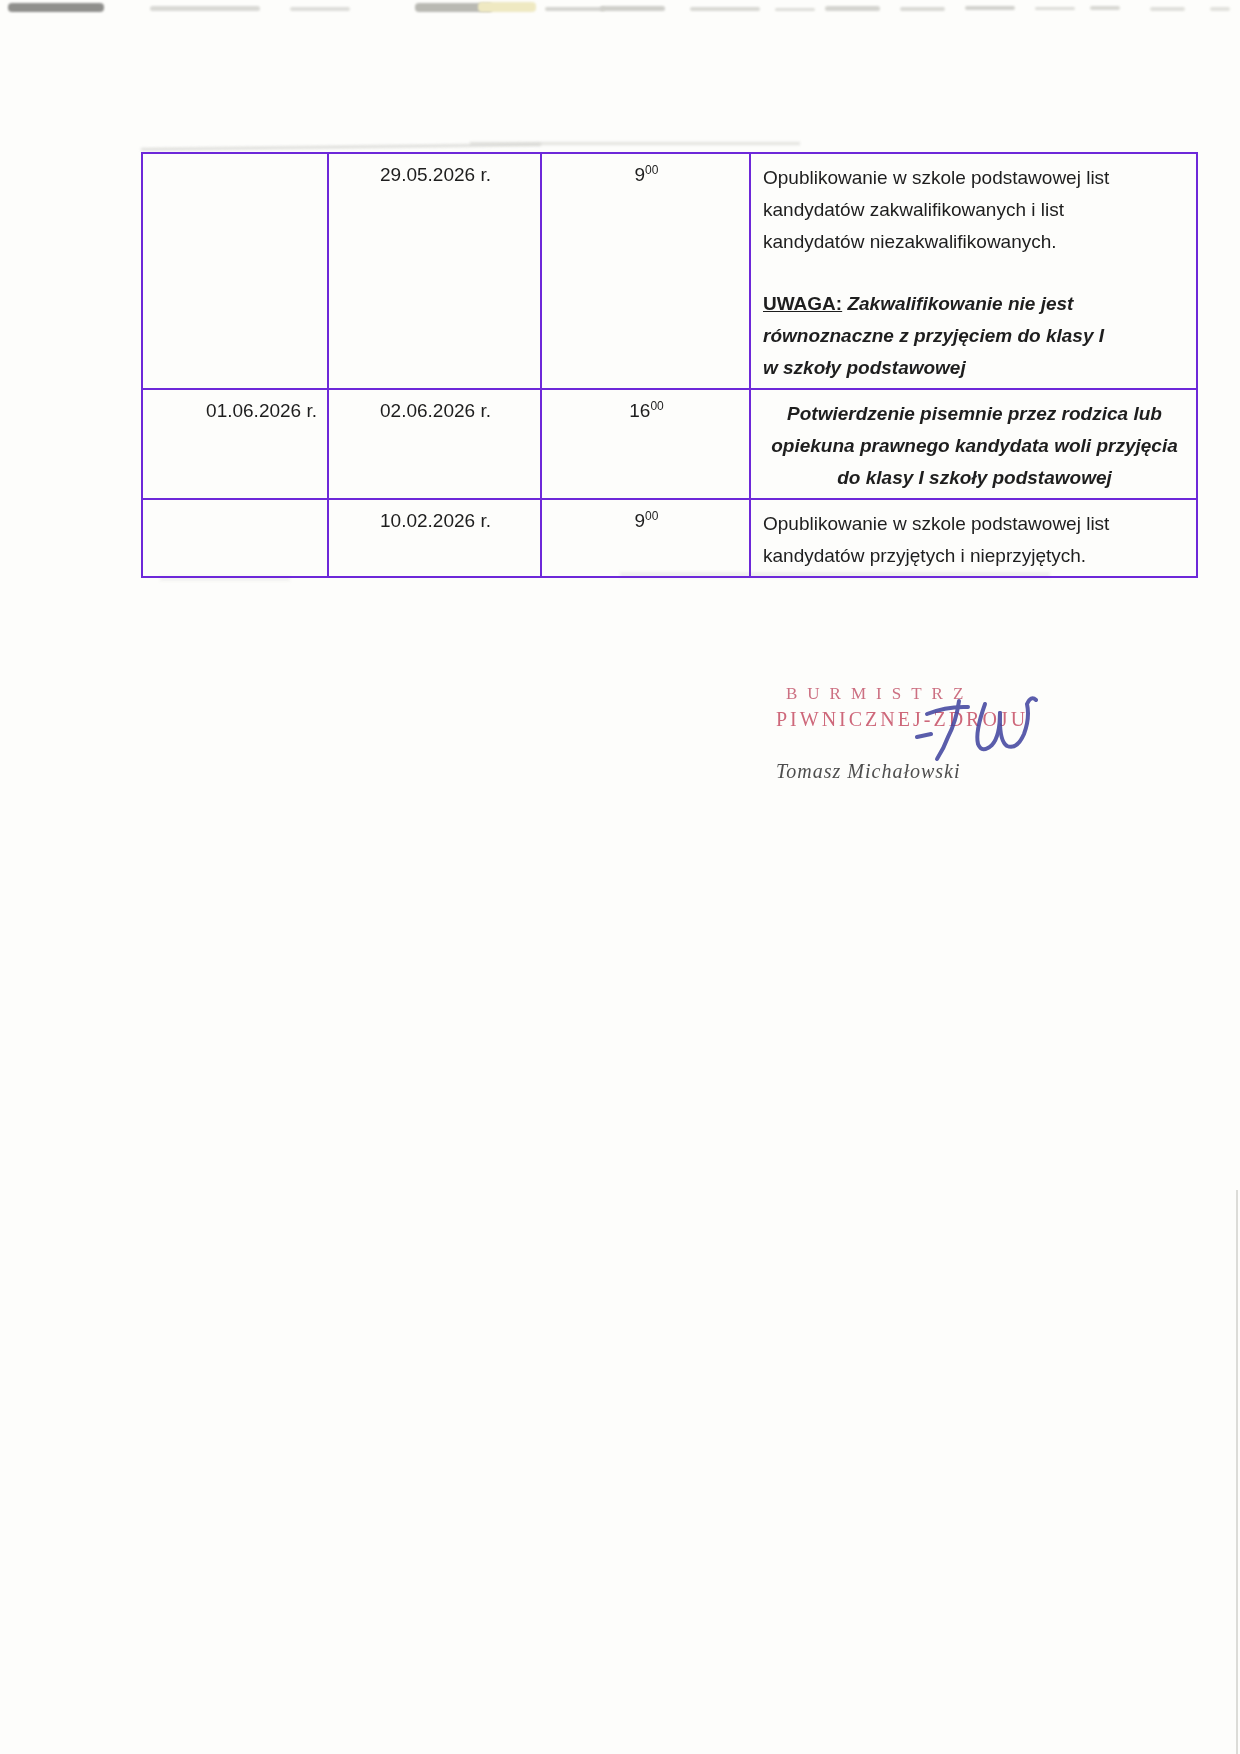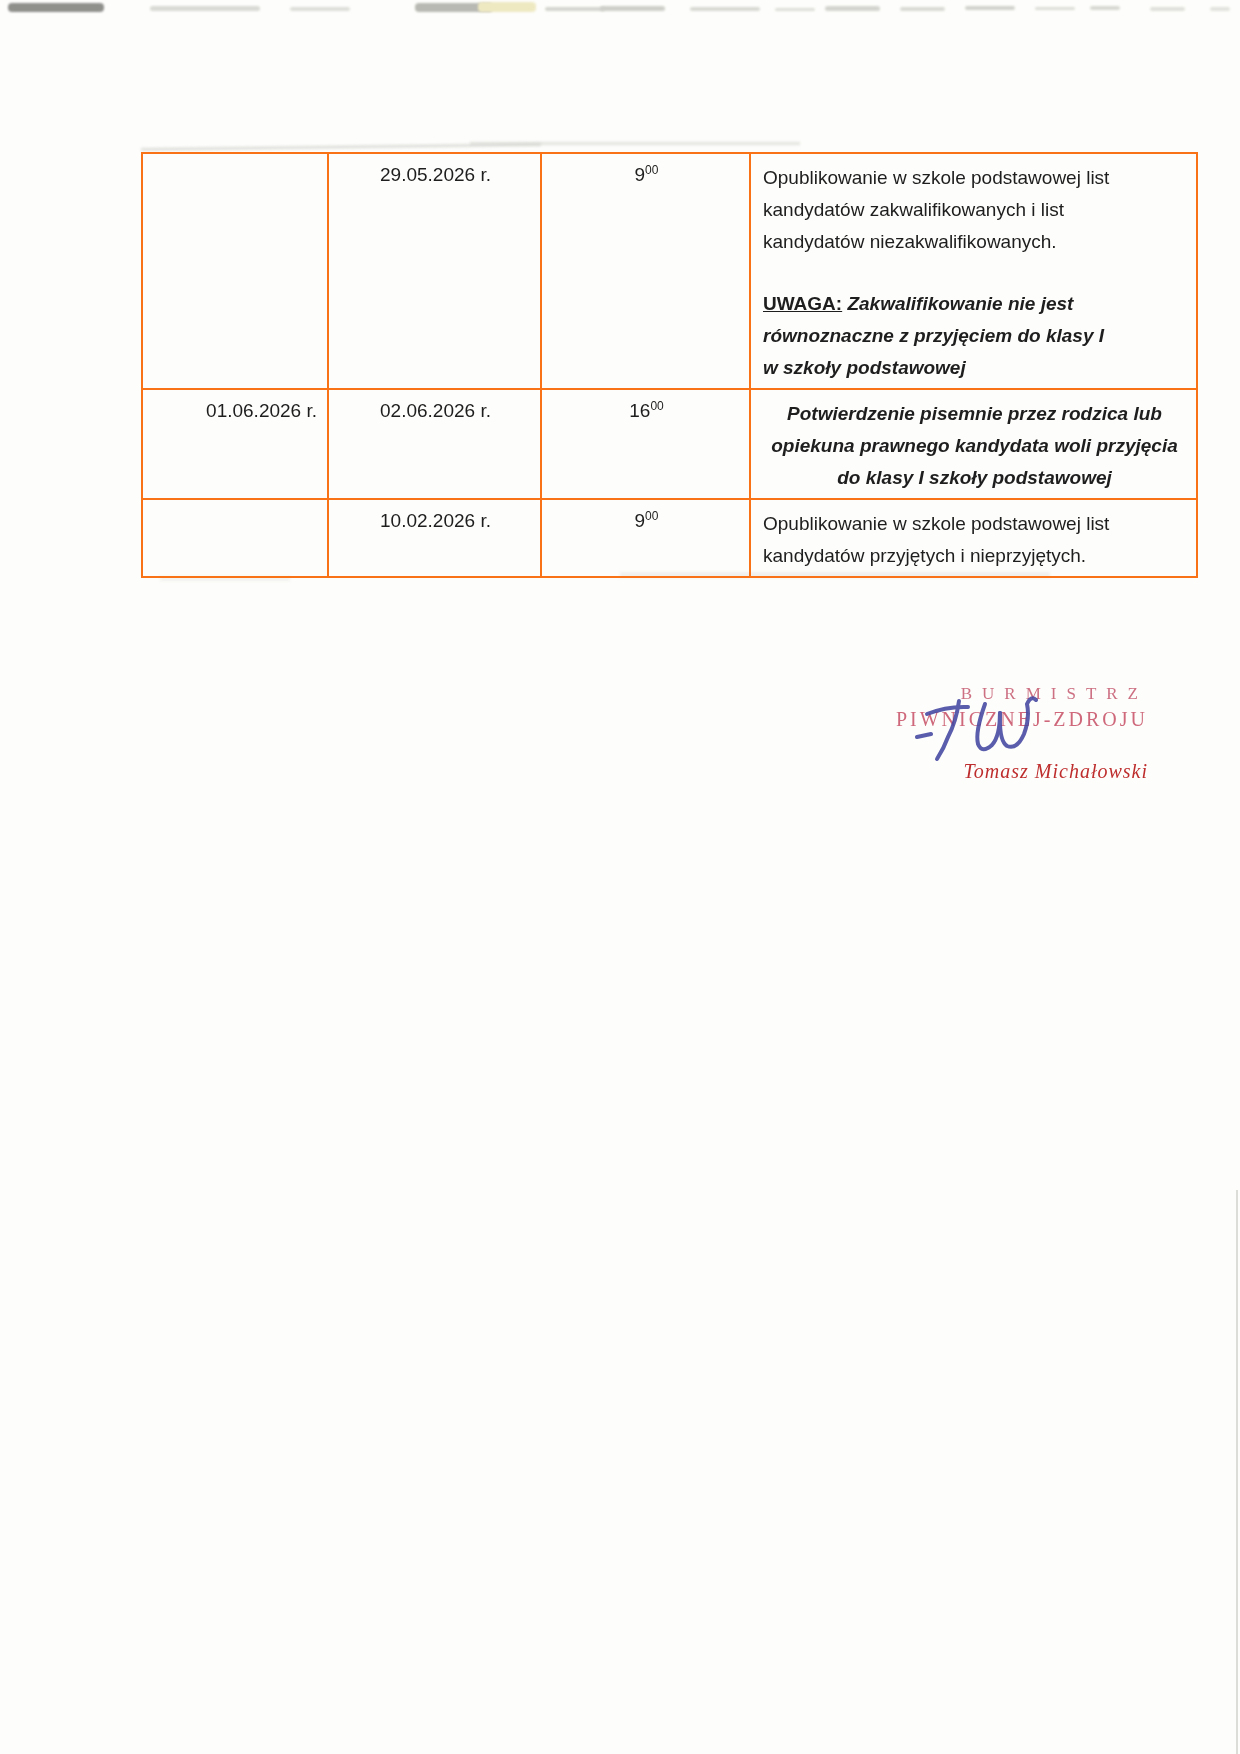--- a/index.html
+++ b/index.html
@@ -29,21 +29,21 @@
   table.schedule {
     position: absolute;
     left: 141px;
     top: 152px;
     width: 959px;
     border-collapse: collapse;
     table-layout: fixed;
     color: #1e1e1e;
   }
   table.schedule td {
-    border: 2px solid #f97316;
+    border: 2px solid #6d28d9;
     vertical-align: top;
     padding: 8px 10px 4px 12px;
     font-size: 19px;
     line-height: 26px;
   }
   td.c1 { width: 162px; text-align: right; padding-left: 11px; }
   td.c2 { width: 189px; text-align: center; }
   td.c3 { width: 185px; text-align: center; }
   td.c4 { width: 423px; padding-top: 6px; }
   tr.r1 { height: 225px; }
@@ -67,24 +67,24 @@
 
   
   .streak {
     position: absolute;
     filter: blur(1.5px);
   }
 
   
   .stamp {
     position: absolute;
-    left: 808px;
+    left: 776px;
     top: 684px;
     width: 340px;
-    text-align: right;
+    text-align: left;
     font-family: "Liberation Serif", serif;
     pointer-events: none;
   }
   .stamp-line1 {
     font-size: 17px;
     letter-spacing: 10px;
     padding-left: 10px;
     color: #c65d72;
     opacity: 0.88;
   }
@@ -93,21 +93,21 @@
     letter-spacing: 3px;
     margin-top: 4px;
     color: #c9586d;
     opacity: 0.9;
   }
   .stamp-name {
     font-size: 20px;
     font-style: italic;
     letter-spacing: 1px;
     margin-top: 29px;
-    color: #b91c1c;
+    color: #404040;
     opacity: 0.92;
   }
   .signature-svg {
     position: absolute;
     left: 905px;
     top: 692px;
     width: 140px;
     height: 78px;
   }
   .right-edge-line {

